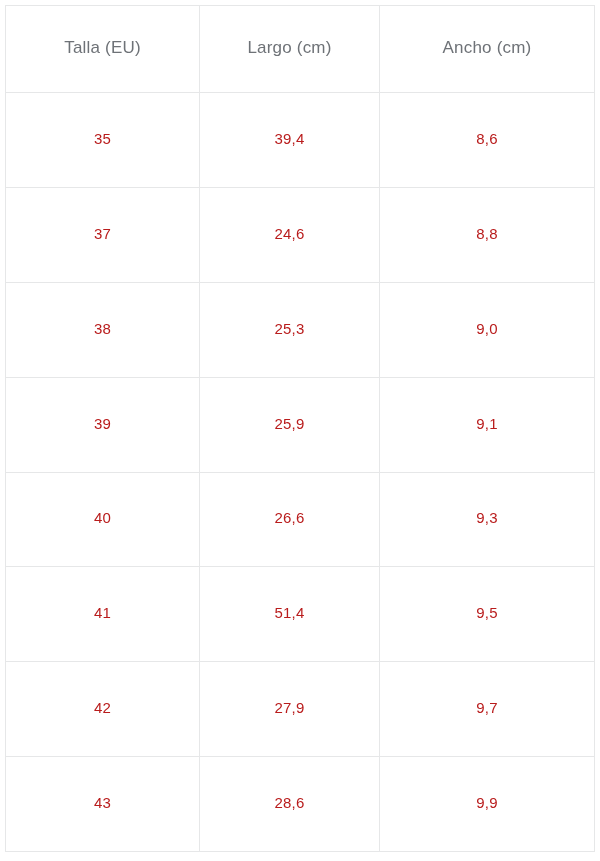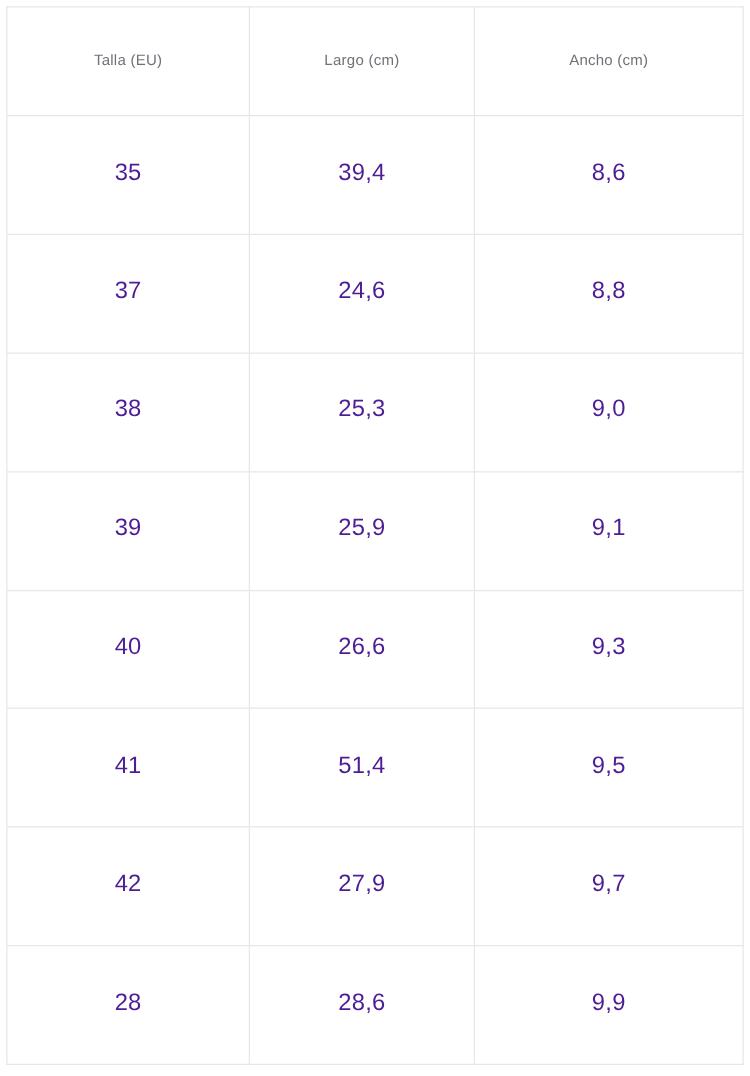--- a/index.html
+++ b/index.html
@@ -44,30 +44,30 @@
     vertical-align: middle;
     color: #6e7277;
     font-weight: normal;
     letter-spacing: 0.2px;
     background: #ffffff;
     padding: 0;
   }
 
   table.size-table thead th {
     height: 86px;
-    font-size: 12px;
+    font-size: 17px;
     line-height: 1.2;
     color: #6e7277;
   }
 
   table.size-table tbody td {
     height: 84.5px;
-    font-size: 19px;
+    font-size: 15px;
     line-height: 1.2;
-    color: #4c1d95;
+    color: #b91c1c;
   }
 
   
   table.size-table tbody td span.cell-text,
   table.size-table thead th span.head-text {
     display: block;
     position: relative;
     top: -1px;
   }
 </style>
@@ -167,21 +167,21 @@
           </td>
         <td>
             <span class="cell-text">27,9</span>
           </td>
         <td>
             <span class="cell-text">9,7</span>
           </td>
       </tr>
       <tr>
         <td>
-            <span class="cell-text">28</span>
+            <span class="cell-text">43</span>
           </td>
         <td>
             <span class="cell-text">28,6</span>
           </td>
         <td>
             <span class="cell-text">9,9</span>
           </td>
       </tr>
     </tbody>
   </table>

